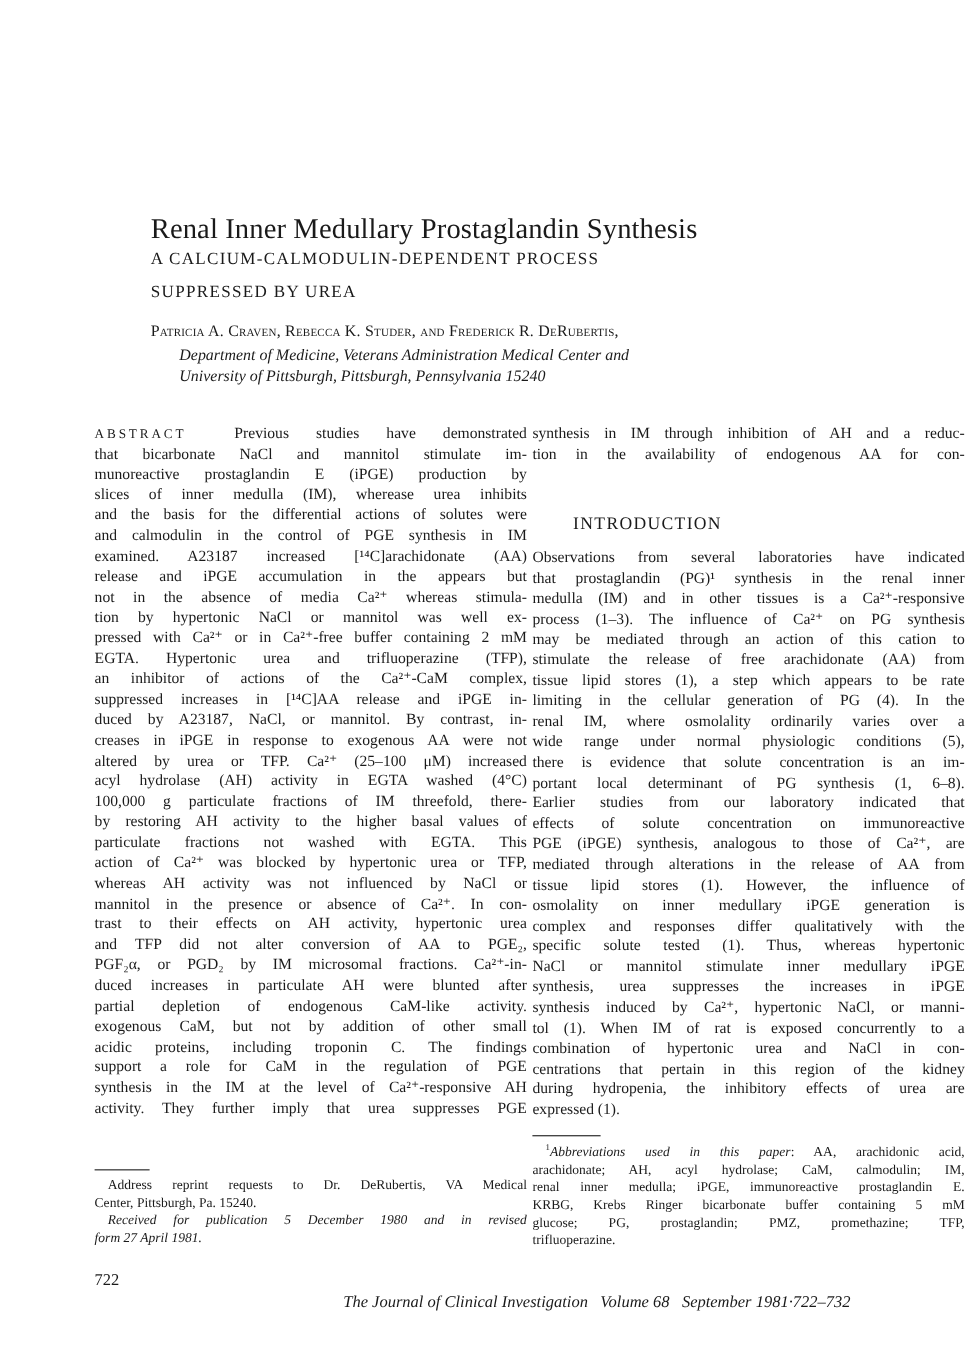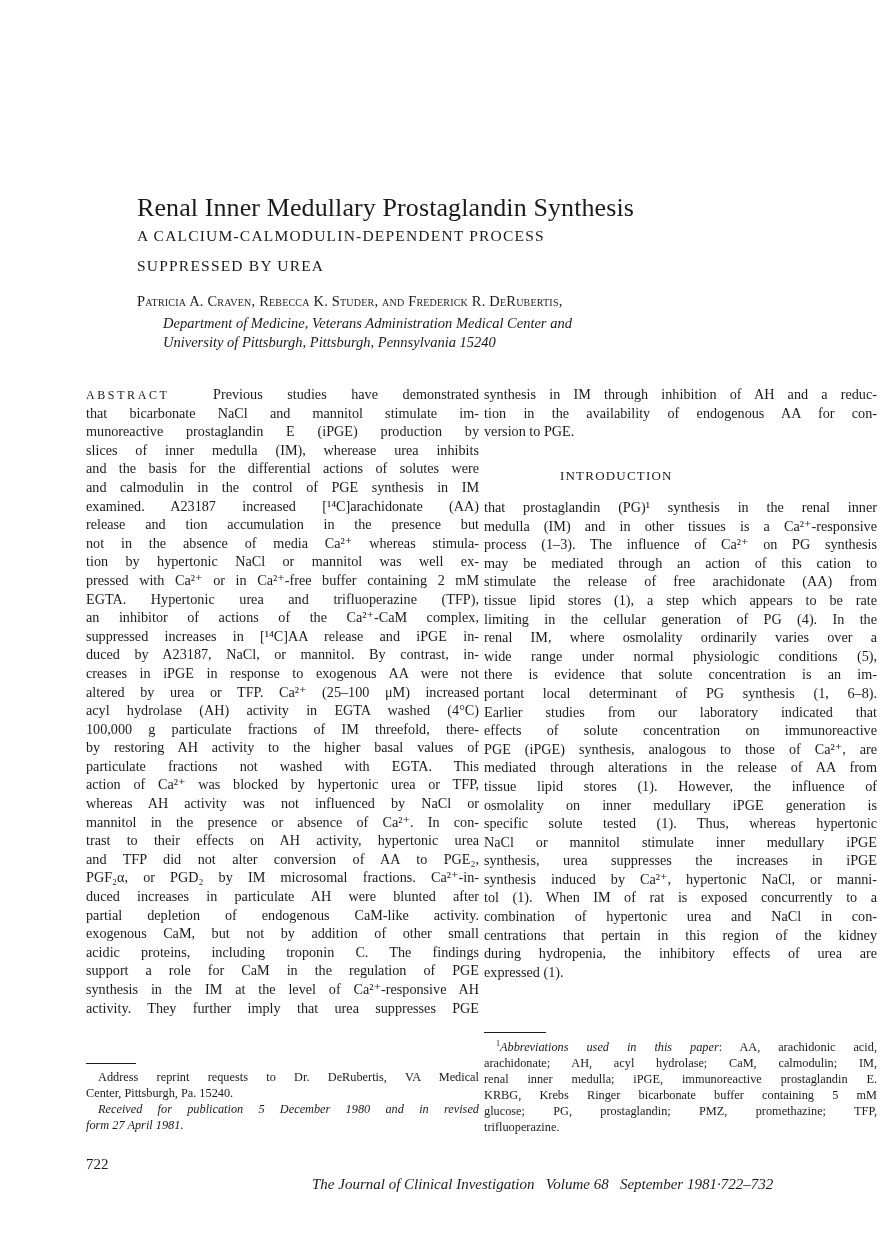--- a/index.html
+++ b/index.html
@@ -33,22 +33,22 @@
     position: absolute; width: 393px;
     font-size: 14.2px; line-height: 18.6px; text-align: justify;
   }
   .col-left { left: 86px; top: 385px; }
   .col-right { left: 484px; top: 385px; }
   .line { display: block; text-align: justify; text-align-last: justify; white-space: nowrap; height: 18.6px; overflow: visible; }
   .line.last { text-align-last: left; }
   .abs-head { letter-spacing: 2.6px; font-size: 12px; margin-right: 19px; }
 
   .intro-heading {
-    position: absolute; left: 560px; top: 468px;
-    font-size: 13px; letter-spacing: 1.2px; white-space: nowrap;
+    position: absolute; left: 521px; top: 468px;
+    font-size: 16px; letter-spacing: 1.2px; white-space: nowrap;
   }
   .col-intro { left: 484px; top: 498px; }
 
   .fn-rule { position: absolute; height: 1px; background: #1a1a1a; }
   .fn-rule-left { left: 86px; top: 1063px; width: 50px; }
   .fn-rule-right { left: 484px; top: 1032px; width: 62px; }
   .fn {
     position: absolute; width: 393px; font-size: 12.3px; line-height: 16px;
   }
   .fn-left { left: 86px; top: 1069px; }
@@ -75,21 +75,21 @@
 <div class="affil affil2">University of Pittsburgh, Pittsburgh, Pennsylvania 15240</div>
 
 <div class="col col-left" id="abstract-col">
     <span class="line"><span class="abs-head">ABSTRACT</span> Previous studies have demonstrated</span>
     <span class="line">that bicarbonate NaCl and mannitol stimulate im-</span>
     <span class="line">munoreactive prostaglandin E (iPGE) production by</span>
     <span class="line">slices of inner medulla (IM), wherease urea inhibits</span>
     <span class="line">and the basis for the differential actions of solutes were</span>
     <span class="line">and calmodulin in the control of PGE synthesis in IM</span>
     <span class="line">examined. A23187 increased [¹⁴C]arachidonate (AA)</span>
-    <span class="line">release and tion accumulation in the presence but</span>
+    <span class="line">release and iPGE accumulation in the appears but</span>
     <span class="line">not in the absence of media Ca²⁺ whereas stimula-</span>
     <span class="line">tion by hypertonic NaCl or mannitol was well ex-</span>
     <span class="line">pressed with Ca²⁺ or in Ca²⁺-free buffer containing 2 mM</span>
     <span class="line">EGTA. Hypertonic urea and trifluoperazine (TFP),</span>
     <span class="line">an inhibitor of actions of the Ca²⁺-CaM complex,</span>
     <span class="line">suppressed increases in [¹⁴C]AA release and iPGE in-</span>
     <span class="line">duced by A23187, NaCl, or mannitol. By contrast, in-</span>
     <span class="line">creases in iPGE in response to exogenous AA were not</span>
     <span class="line">altered by urea or TFP. Ca²⁺ (25–100 μM) increased</span>
     <span class="line">acyl hydrolase (AH) activity in EGTA washed (4°C)</span>
@@ -107,42 +107,43 @@
     <span class="line">exogenous CaM, but not by addition of other small</span>
     <span class="line">acidic proteins, including troponin C. The findings</span>
     <span class="line">support a role for CaM in the regulation of PGE</span>
     <span class="line">synthesis in the IM at the level of Ca²⁺-responsive AH</span>
     <span class="line">activity. They further imply that urea suppresses PGE</span>
   </div>
 
 <div class="col col-right" id="abstract-cont">
     <span class="line">synthesis in IM through inhibition of AH and a reduc-</span>
     <span class="line">tion in the availability of endogenous AA for con-</span>
-    <span class="line last">version to PGE.</span>
   </div>
 
 <div class="intro-heading">INTRODUCTION</div>
 <div class="col col-intro" id="intro-col">
+    <span class="line">Observations from several laboratories have indicated</span>
     <span class="line">that prostaglandin (PG)¹ synthesis in the renal inner</span>
     <span class="line">medulla (IM) and in other tissues is a Ca²⁺-responsive</span>
     <span class="line">process (1–3). The influence of Ca²⁺ on PG synthesis</span>
     <span class="line">may be mediated through an action of this cation to</span>
     <span class="line">stimulate the release of free arachidonate (AA) from</span>
     <span class="line">tissue lipid stores (1), a step which appears to be rate</span>
     <span class="line">limiting in the cellular generation of PG (4). In the</span>
     <span class="line">renal IM, where osmolality ordinarily varies over a</span>
     <span class="line">wide range under normal physiologic conditions (5),</span>
     <span class="line">there is evidence that solute concentration is an im-</span>
     <span class="line">portant local determinant of PG synthesis (1, 6–8).</span>
     <span class="line">Earlier studies from our laboratory indicated that</span>
     <span class="line">effects of solute concentration on immunoreactive</span>
     <span class="line">PGE (iPGE) synthesis, analogous to those of Ca²⁺, are</span>
     <span class="line">mediated through alterations in the release of AA from</span>
     <span class="line">tissue lipid stores (1). However, the influence of</span>
     <span class="line">osmolality on inner medullary iPGE generation is</span>
+    <span class="line">complex and responses differ qualitatively with the</span>
     <span class="line">specific solute tested (1). Thus, whereas hypertonic</span>
     <span class="line">NaCl or mannitol stimulate inner medullary iPGE</span>
     <span class="line">synthesis, urea suppresses the increases in iPGE</span>
     <span class="line">synthesis induced by Ca²⁺, hypertonic NaCl, or manni-</span>
     <span class="line">tol (1). When IM of rat is exposed concurrently to a</span>
     <span class="line">combination of hypertonic urea and NaCl in con-</span>
     <span class="line">centrations that pertain in this region of the kidney</span>
     <span class="line">during hydropenia, the inhibitory effects of urea are</span>
     <span class="line last">expressed (1).</span>
   </div>

